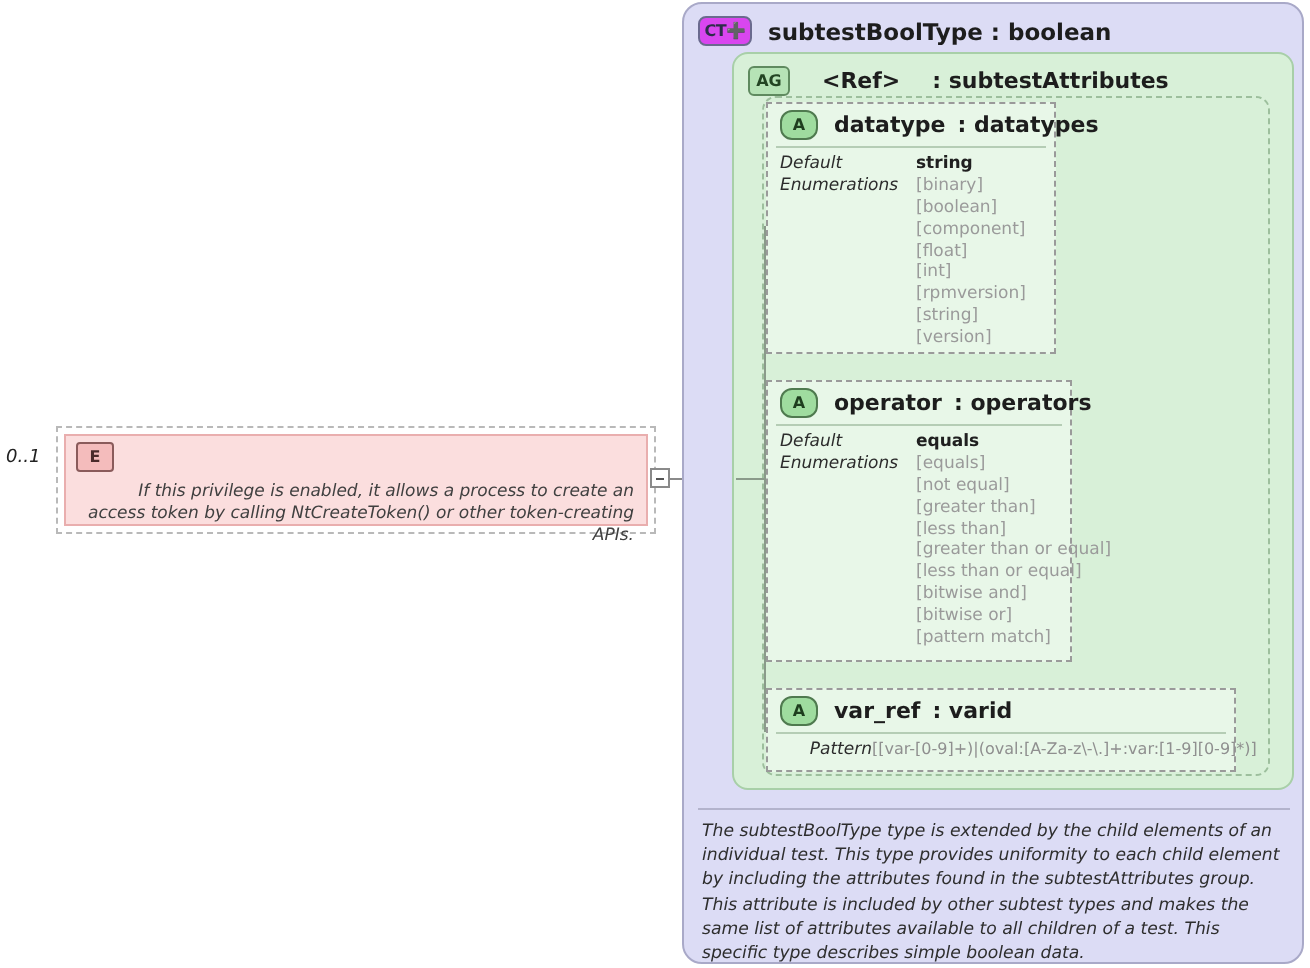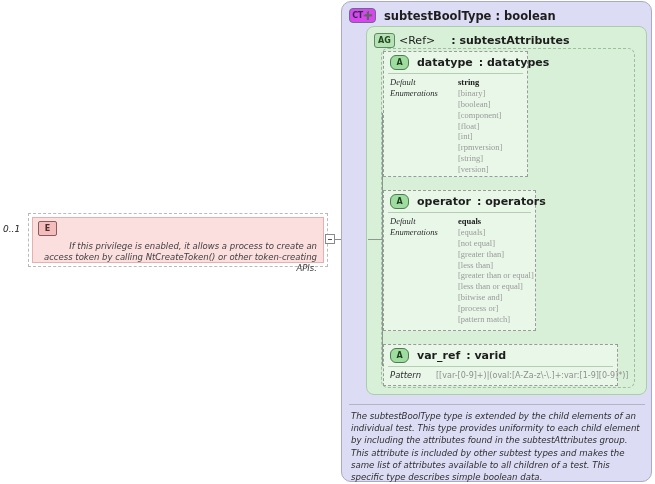--- a/index.html
+++ b/index.html
@@ -194,23 +194,23 @@
     border-radius: 3px;
     font-size: 8px;
     font-weight: bold;
     color: #234523;
     display: flex;
     align-items: center;
     justify-content: center;
     flex: none;
   }
   #ag-ref {
-    margin-left: 4px;
+    margin-left: 16px;
     font-size: 11px;
-    font-weight: normal;
+    font-weight: bold;
     color: #1d1d1d;
     white-space: nowrap;
   }
   #ag-type {
     margin-left: 16px;
     font-size: 11px;
     font-weight: bold;
     color: #1d1d1d;
     white-space: nowrap;
   }
@@ -277,21 +277,20 @@
   }
   .attr-divider {
     height: 1px;
     background: #b5cdb5;
     margin: 1px 4px 0 4px;
   }
   .facet-rows {
     display: flex;
     padding: 3px 16px 0 6px;
     font-size: 8.5px;
-    font-family: Liberation Serif, serif;
   }
   .facet-labels {
     width: 68px;
     flex: none;
   }
   .facet-labels div {
     font-style: italic;
     color: #2c2c2c;
     line-height: 1.28;
     white-space: nowrap;
@@ -311,20 +310,21 @@
     display: flex;
     padding: 3px 0 0 6px;
     font-size: 8.5px;
     align-items: baseline;
   }
   .pattern-label {
     width: 46px;
     flex: none;
     font-style: italic;
     color: #2c2c2c;
+    text-align: right;
   }
   .pattern-value {
     color: #8f8f8f;
     font-family: "DejaVu Sans", sans-serif;
     font-size: 8px;
     white-space: nowrap;
   }
 
   
   #doc-panel {
@@ -425,21 +425,21 @@
     </div>
     <div class="facet-values">
       <div class="facet-default">equals</div>
       <div class="facet-enum">[equals]</div>
       <div class="facet-enum">[not equal]</div>
       <div class="facet-enum">[greater than]</div>
       <div class="facet-enum">[less than]</div>
       <div class="facet-enum">[greater than or equal]</div>
       <div class="facet-enum">[less than or equal]</div>
       <div class="facet-enum">[bitwise and]</div>
-      <div class="facet-enum">[process or]</div>
+      <div class="facet-enum">[bitwise or]</div>
       <div class="facet-enum">[pattern match]</div>
     </div>
   </div>
 </div>
 
 <div class="attr-card" style="left:383px; top:344px; width:235px; height:42px;">
   <div class="attr-head">
     <span class="icon-a">A</span>
     <span class="attr-name">var_ref</span>
     <span class="attr-type">: varid</span>

